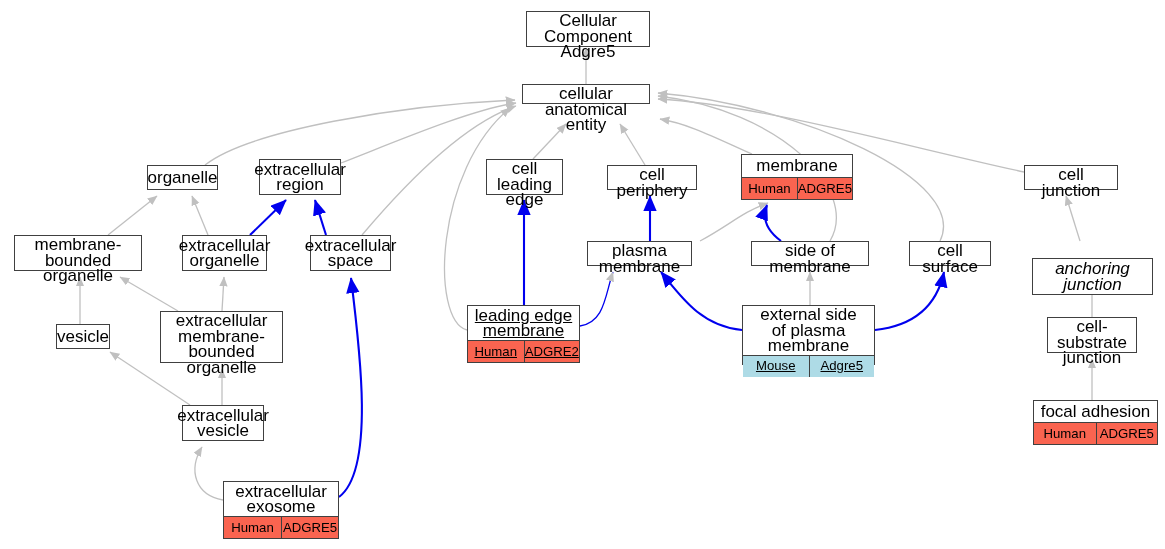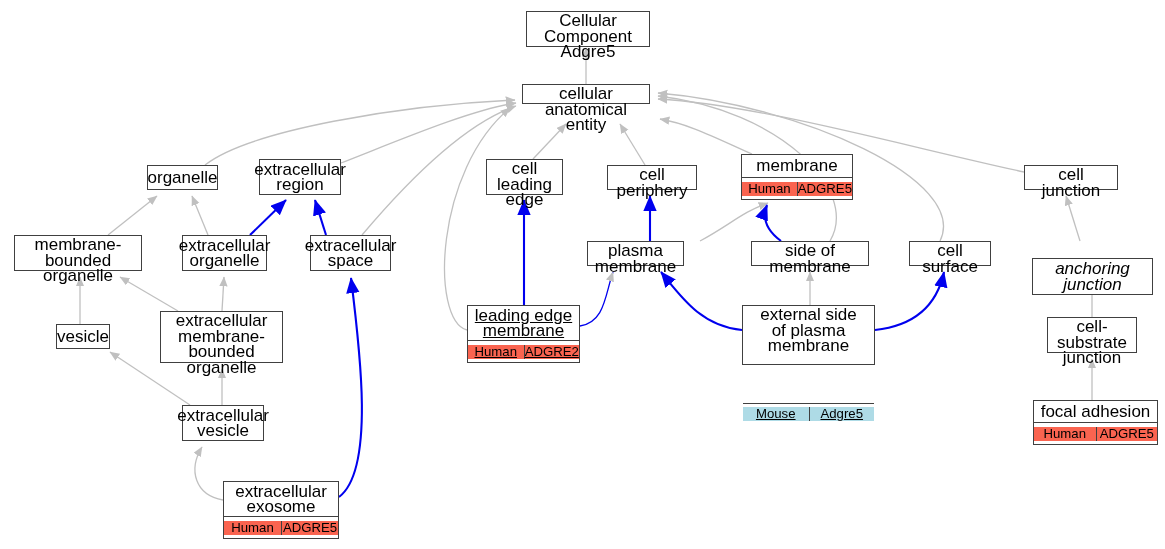--- a/index.html
+++ b/index.html
@@ -47,21 +47,20 @@
     white-space: pre-line;
     padding: 1px 5px;
     box-sizing: border-box;
   }
   .annot-row {
     display: flex;
     flex-direction: row;
     border-top: 1.4px solid #404040;
     height: 21px;
     flex: 0 0 auto;
-    align-items: center;
   }
   .annot-cell {
     flex: 1 1 50%;
     display: flex;
     align-items: center;
     justify-content: center;
     font-size: 13.2px;
     line-height: 14px;
     color: #000000;
     box-sizing: border-box;
@@ -161,21 +160,21 @@
 organelle</div>
       </div>
       <div class="node" style="left: 182px; top: 235px; width: 85px; height: 36px;">
         <div class="node-label">extracellular
 organelle</div>
       </div>
       <div class="node" style="left: 310px; top: 235px; width: 81px; height: 36px;">
         <div class="node-label">extracellular
 space</div>
       </div>
-      <div class="node" style="left: 587px; top: 241px; width: 97px; height: 25px;">
+      <div class="node" style="left: 587px; top: 241px; width: 105px; height: 25px;">
         <div class="node-label">plasma membrane</div>
       </div>
       <div class="node" style="left: 751px; top: 241px; width: 118px; height: 25px;">
         <div class="node-label">side of membrane</div>
       </div>
       <div class="node" style="left: 909px; top: 241px; width: 82px; height: 25px;">
         <div class="node-label">cell surface</div>
       </div>
       <div class="node" style="left: 1032px; top: 258px; width: 121px; height: 37px; font-style: italic;">
         <div class="node-label">anchoring junction</div>
@@ -189,21 +188,21 @@
 organelle</div>
       </div>
       <div class="node" style="left: 467px; top: 305px; width: 113px; height: 58px; text-decoration: underline;">
         <div class="node-label">leading edge
 membrane</div>
         <div class="annot-row">
           <div class="annot-cell annot-human">Human</div>
           <div class="annot-cell annot-human">ADGRE2</div>
         </div>
       </div>
-      <div class="node" style="left: 742px; top: 305px; width: 133px; height: 60px; gap: 48px;">
+      <div class="node" style="left: 742px; top: 305px; width: 133px; height: 60px;">
         <div class="node-label">external side
 of plasma membrane</div>
         <div class="annot-row">
           <div class="annot-cell annot-mouse">Mouse</div>
           <div class="annot-cell annot-mouse">Adgre5</div>
         </div>
       </div>
       <div class="node" style="left: 1047px; top: 317px; width: 90px; height: 36px;">
         <div class="node-label">cell-substrate
 junction</div>

